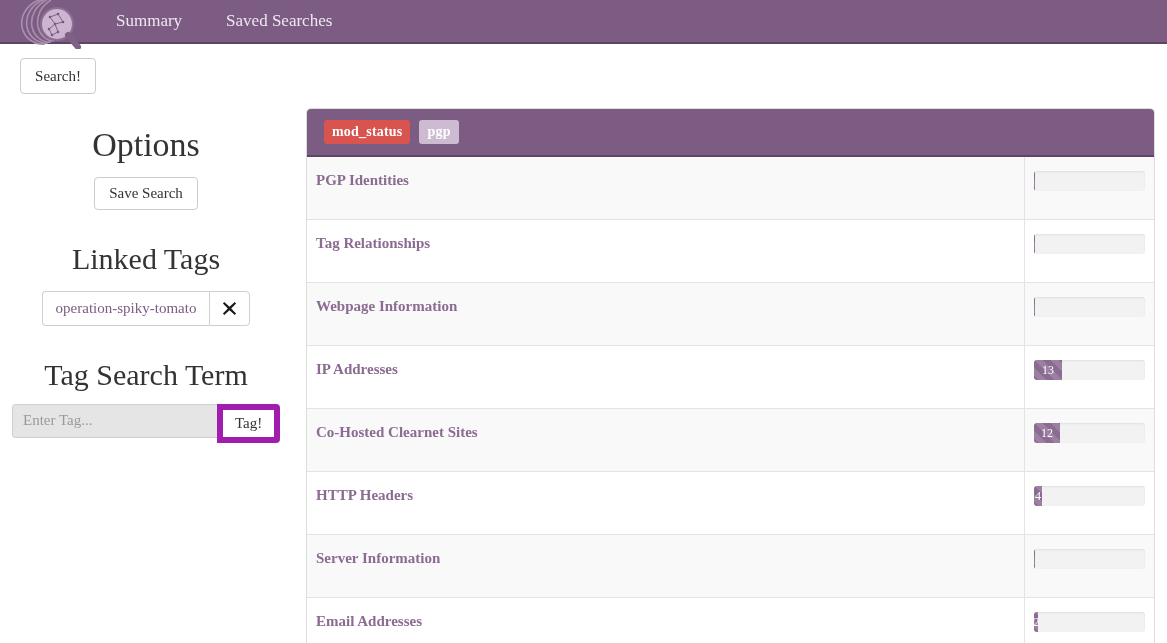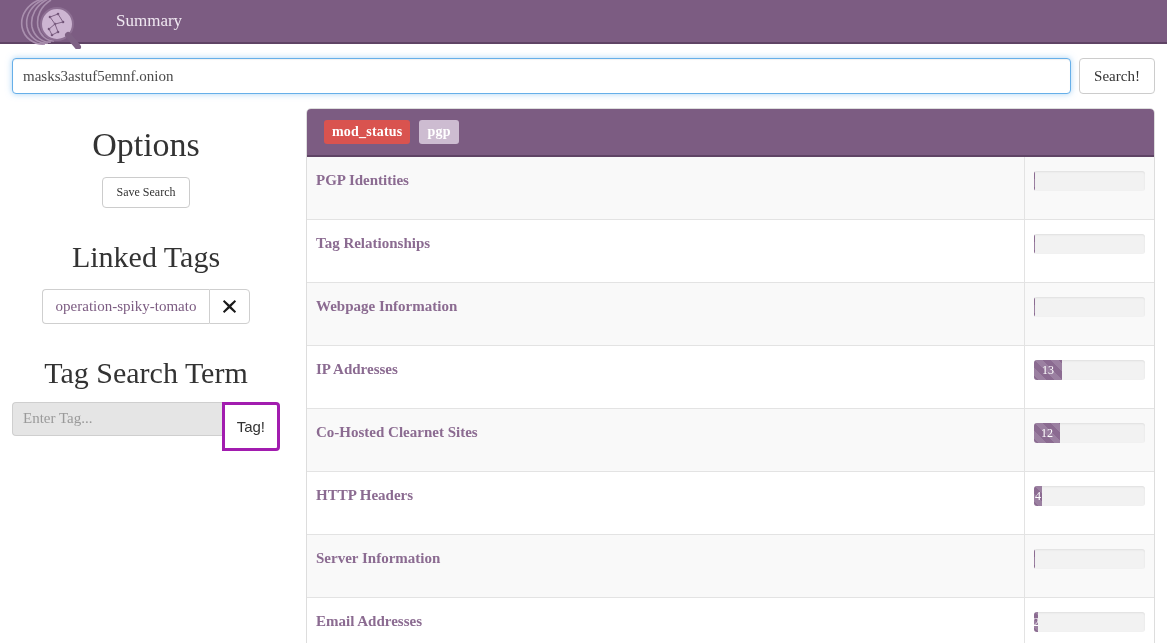--- a/index.html
+++ b/index.html
@@ -93,21 +93,21 @@
   .side-h {
     font-size: 34px;
     font-weight: normal;
     color: #333333;
     margin: 6px 0 10px 0;
     line-height: 1.25;
     font-family: "Liberation Serif", serif;
   }
   .side-h.small { font-size: 30px; margin-top: 30px; }
   .save-btn {
-    font-size: 12px;
+    font-size: 15px;
     padding: 7px 14px;
     background: #ffffff;
     border: 1px solid #cccccc;
     border-radius: 4px;
     color: #333;
     cursor: pointer;
     font-family: "Liberation Serif", serif;
   }
 
   .tag-group {
@@ -151,28 +151,28 @@
     border: 1px solid #cfcfcf;
     border-right: none;
     border-radius: 4px 0 0 4px;
     outline: none;
     color: #555;
     font-family: "Liberation Serif", serif;
     background: #e5e5e5;
   }
   .tag-input::placeholder { color: #9a9a9a; }
   .tag-btn {
-    border: 3px solid #a21caf;
+    border: 6px solid #a21caf;
     border-radius: 0 4px 4px 0;
     background: #ffffff;
     font-size: 15px;
-    padding: 13px 12px;
+    padding: 5px 12px;
     cursor: pointer;
     color: #333;
-    font-family: Liberation Sans, sans-serif;
+    font-family: Liberation Serif, serif;
   }
 
   
   .panel {
     border: 1px solid #ddd;
     border-radius: 5px;
     overflow: hidden;
     background: #fff;
   }
   .panel-head {
@@ -277,25 +277,25 @@
       </g>
       <g stroke="#7e6184" stroke-width="1" fill="none">
         <path d="M38 20 L46 17 M46 17 L51 25 M51 25 L43 27 M43 27 L38 20
                  M43 27 L37 32 M37 32 L40 38 M40 38 L46 35 M46 35 L43 27"></path>
       </g>
       <path d="M56 38 L66 50" stroke="#7e6184" stroke-width="6" stroke-linecap="round"></path>
     </svg>
   </div>
   <div class="nav-links">
     <a class="nav-link">Summary</a>
+    <a class="nav-link">Saved Searches</a>
   </div>
 </div>
 
 <div class="searchrow">
-  <input class="search-input" type="text" value="masks3astuf5emnf.onion" style="">
   <button class="search-btn">Search!</button>
 </div>
 
 <div class="container">
 
   <div class="sidebar">
     <h2 class="side-h">Options</h2>
     <button class="save-btn">Save Search</button>
 
     <h2 class="side-h small">Linked Tags</h2>

